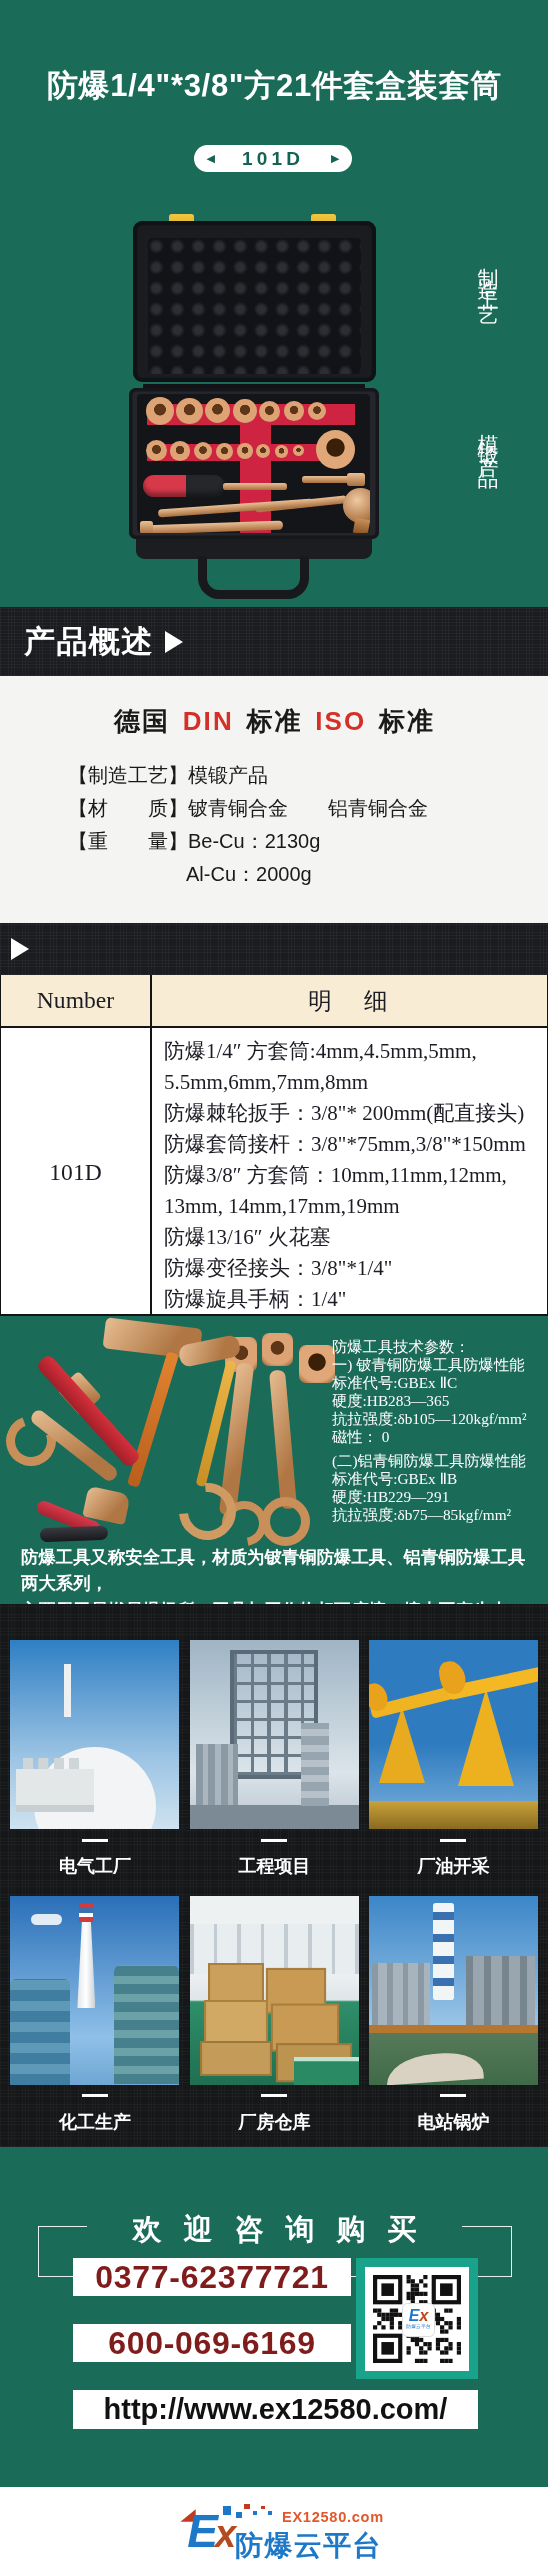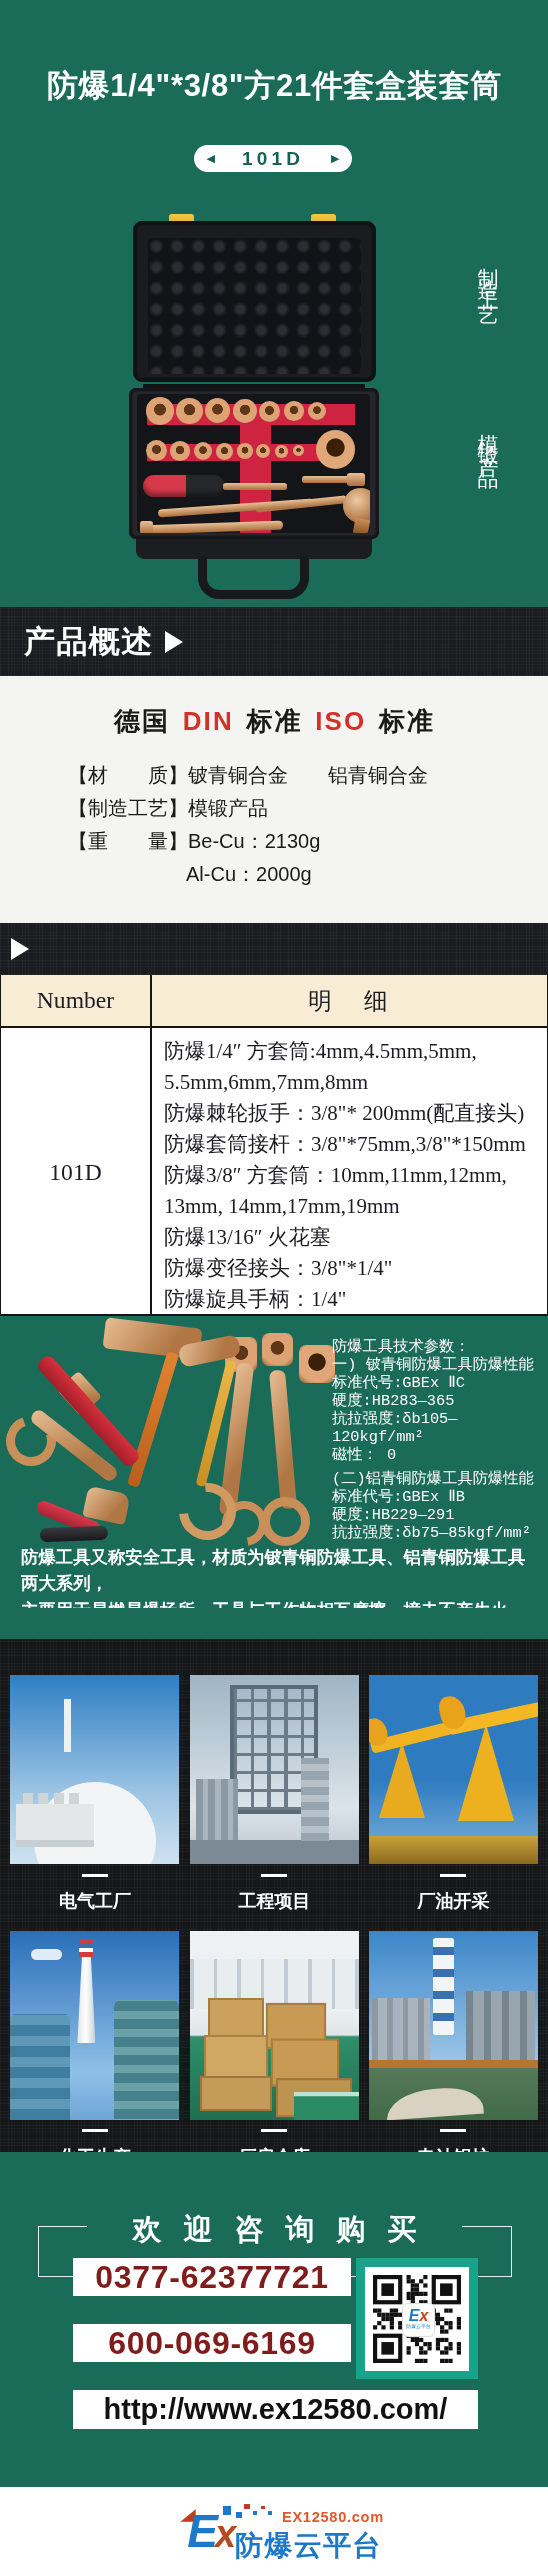--- a/index.html
+++ b/index.html
@@ -88,31 +88,31 @@
   .tbl-divider{position:absolute;top:0;left:150px;width:2.1px;height:339px;background:#141414;}
   .tbl-bottom{position:absolute;top:339px;left:0;width:549px;height:2.1px;background:#141414;}
   .tbl-side{position:absolute;top:0;width:1.4px;height:339px;background:#141414;}
   .tbl-number{position:absolute;top:56px;left:0;width:151px;height:283px;display:flex;
               align-items:center;justify-content:center;font-size:23.6px;}
   .tbl-details{position:absolute;top:61px;left:164px;width:379px;font-size:21px;line-height:31px;}
 
   
   .sec-tech{position:absolute;top:1316px;left:0;width:549px;height:292px;background:#1b6b59;overflow:hidden;}
   .tech-lines{position:absolute;top:22px;left:332px;width:212px;color:#fff;
-              font-family:Liberation Mono, monospace;font-size:15.3px;line-height:18px;}
+              font-family:Liberation Serif, serif;font-size:15.3px;line-height:18px;}
   .tech-lines .gap{margin-top:5.6px;}
   .tech-para{position:absolute;top:228px;left:21px;width:513px;color:#fff;font-size:17.4px;
              font-weight:bold;line-height:26.4px;}
   .collage{position:absolute;left:4.2px;top:2.8px;width:322px;height:222px;}
   .tool{position:absolute;}
   .t-copper{background:linear-gradient(120deg,#e6bd92,#b07744 70%);}
   .ring{border-radius:50%;background:none;}
 
   
-  .sec-apps{position:absolute;top:1639px;left:0;width:549px;height:543px;background-color:#161719;
+  .sec-apps{position:absolute;top:1604px;left:0;width:549px;height:543px;background-color:#161719;
        background-image:repeating-linear-gradient(0deg,rgba(255,255,255,.03) 0 0.7px,transparent 0.7px 2.8px),
                         repeating-linear-gradient(90deg,rgba(255,255,255,.03) 0 0.7px,transparent 0.7px 2.8px);}
   .tile{position:absolute;width:169px;height:189px;overflow:hidden;}
   .dash{position:absolute;width:26.4px;height:2.8px;background:#fff;}
   .caption{position:absolute;width:169px;text-align:center;color:#fff;font-size:18px;font-weight:bold;}
   
   .sc{position:absolute;}
   .scene1{background:linear-gradient(#2f7fc4,#9cc4e4 62%,#cfe2ef);}
   .scene2{background:linear-gradient(#9fb4c4,#dbe4ea 70%,#b9c3cc);}
   .scene3{background:linear-gradient(#2e7bbf 55%,#7fb3dd);}
@@ -217,22 +217,22 @@
   <div class="bar bar1">
     <span class="t1">产品概述</span>
     <span class="tri"></span>
   </div>
 
   <div class="sec-overview">
     <div class="din-line">
       <span>德国</span><span class="red">DIN</span><span>标准</span><span class="red">ISO</span><span>标准</span>
     </div>
     <div class="spec-lines">
+      <div>【制造工艺】模锻产品</div>
       <div>【材　　质】铍青铜合金　　铝青铜合金</div>
-      <div>【制造工艺】模锻产品</div>
       <div>【重　　量】Be-Cu：2130g</div>
       <div class="indent">Al-Cu：2000g</div>
     </div>
   </div>
 
   <div class="bar bar2">
     <span class="tri"></span>
   </div>
 
   <div class="sec-table">

